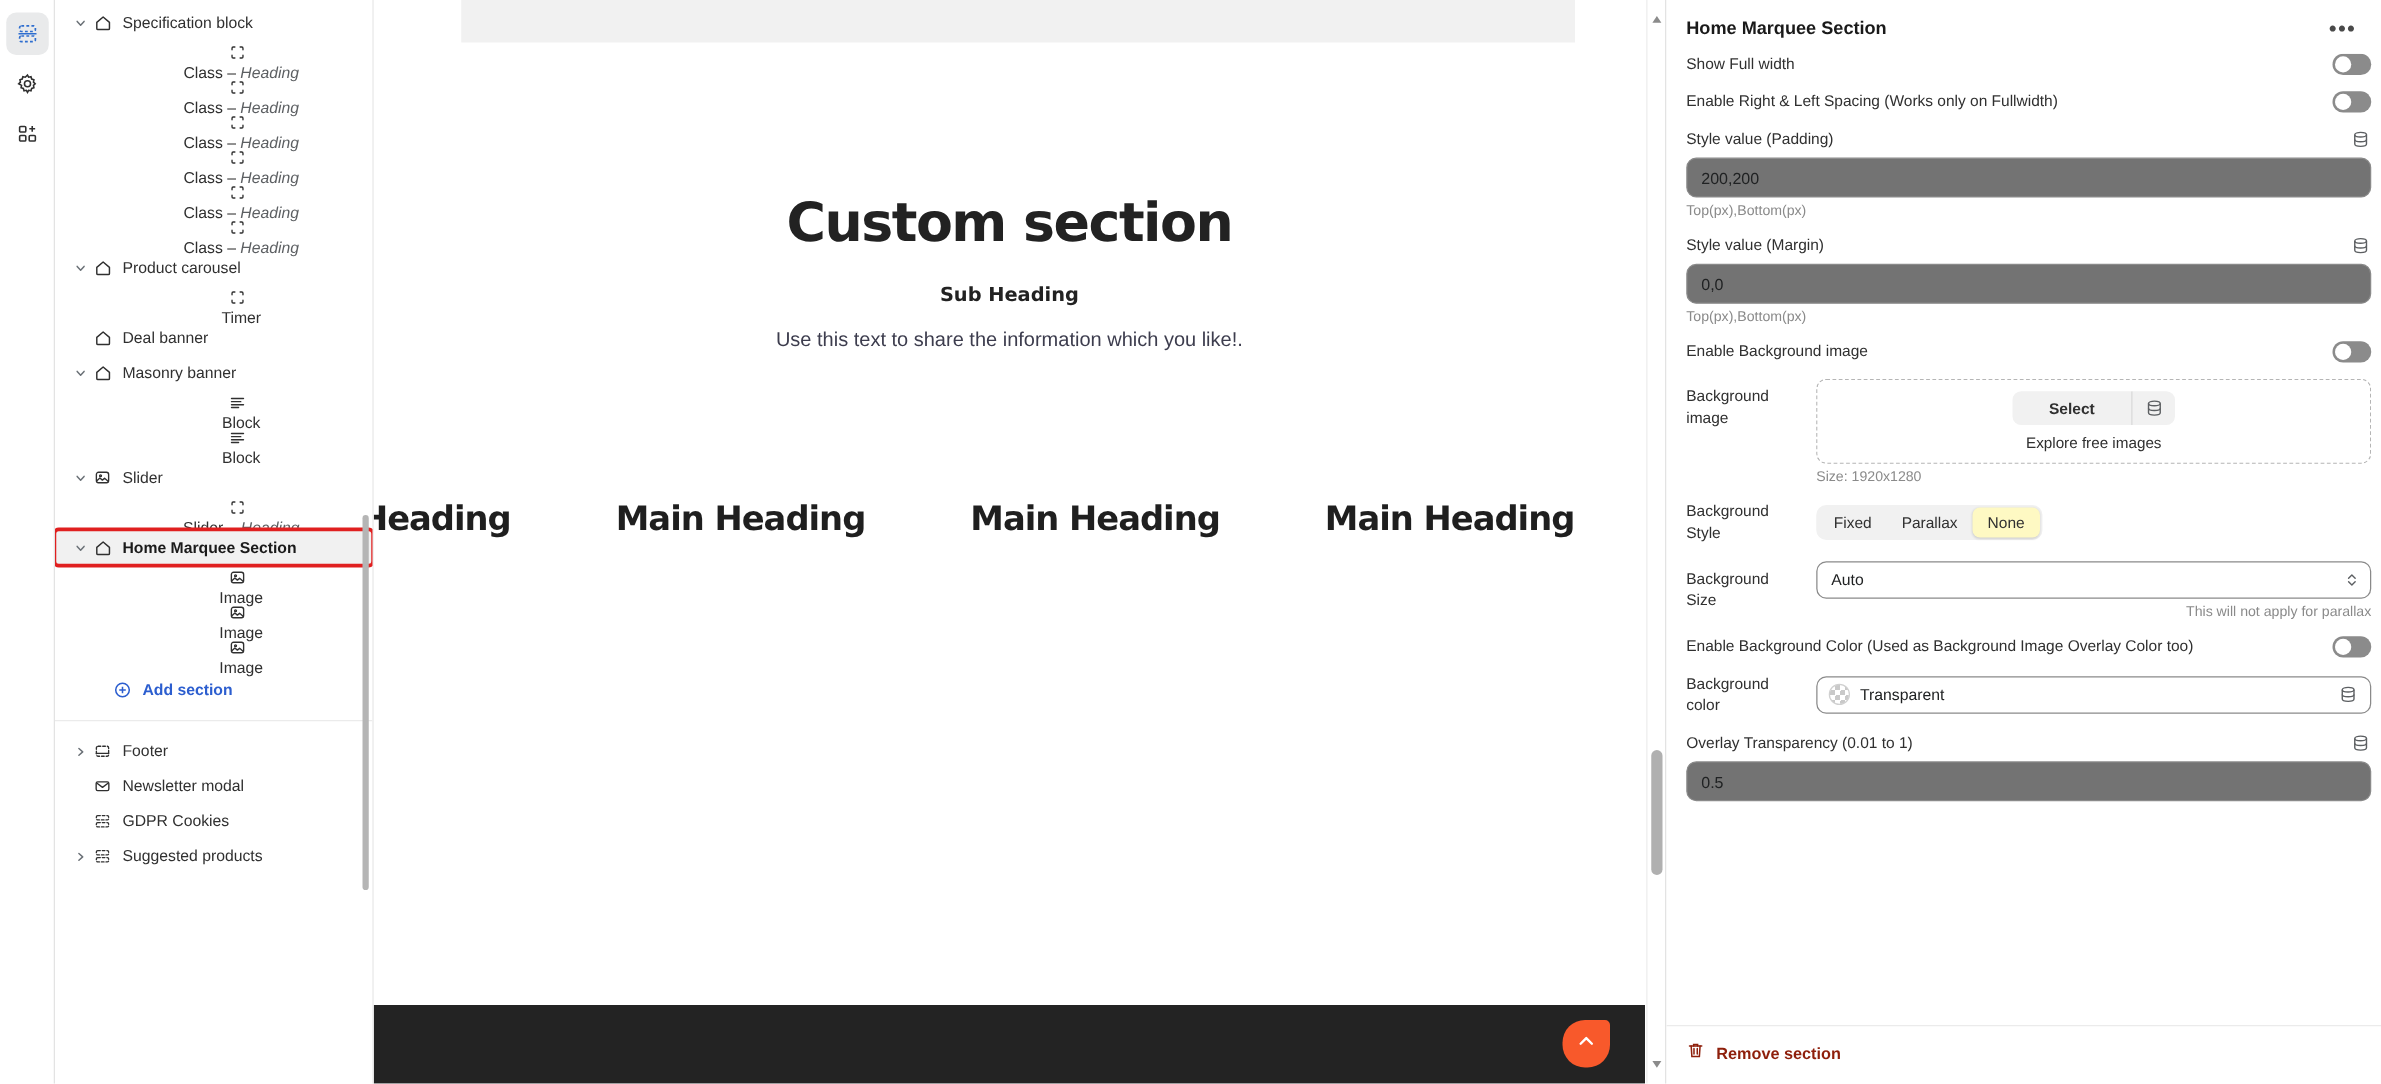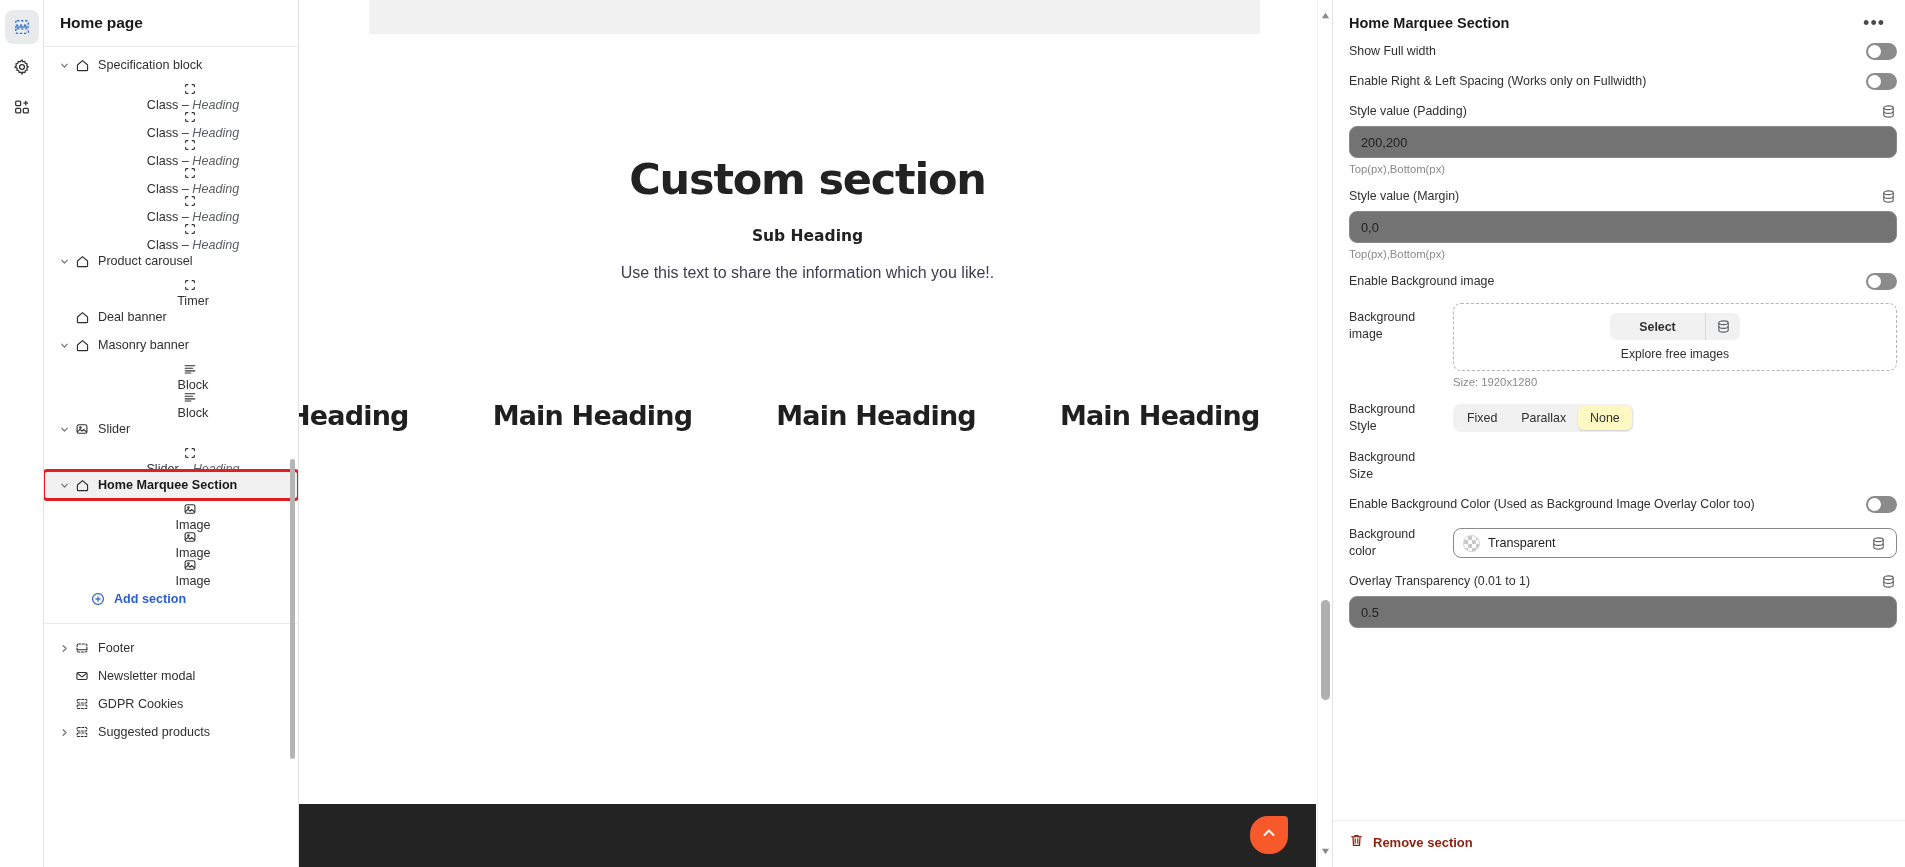--- a/index.html
+++ b/index.html
@@ -305,23 +305,20 @@
           <rect x="3" y="11.5" width="5.5" height="5" rx="1"></rect>
           <rect x="11.5" y="11.5" width="5.5" height="5" rx="1"></rect>
           <line x1="14.2" y1="3" x2="14.2" y2="8.2"></line>
           <line x1="11.6" y1="5.6" x2="16.8" y2="5.6"></line>
         </svg>
       </span>
     </div>
   </div>
 
   <div class="sidebar">
-    <div class="sidebar-header">
-      <div class="sidebar-title">Home page</div>
-    </div>
     <div class="tree-wrap">
       <div class="tree" id="tree-main">
           <div class="row lvl1">
             <span class="caret">
               <svg width="11" height="11" viewBox="0 0 12 12" fill="none" stroke="#6b7177" stroke-width="1.3" stroke-linecap="round" stroke-linejoin="round">
                 <polyline points="3,4.5 6,7.8 9,4.5"></polyline>
               </svg>
             </span>
             <span class="ico">
               <svg width="15" height="15" viewBox="0 0 16 16" fill="none" stroke="#303030" stroke-width="1.25" stroke-linecap="round" stroke-linejoin="round">
@@ -738,20 +735,32 @@
                 <div class="seg">Parallax</div>
                 <div class="seg active">None</div>
               </div>
           </div>
         </div>
       </div>
 
       <div class="fld">
         <div class="two-col" style="align-items:center;">
           <div class="lab" style="padding-top:0;">Background Size</div>
+          <div class="ctl">
+            <div class="selectctl">
+              <span>Auto</span>
+              <span class="chev">
+                <svg width="11" height="14" viewBox="0 0 12 16" fill="none" stroke="#5c5f62" stroke-width="1.3" stroke-linecap="round" stroke-linejoin="round">
+                  <polyline points="3,6.5 6,3.5 9,6.5"></polyline>
+                    <polyline points="3,9.5 6,12.5 9,9.5"></polyline>
+                </svg>
+              </span>
+            </div>
+            <div class="hint-right">This will not apply for parallax</div>
+          </div>
         </div>
       </div>
 
       <div class="fld">
         <div class="fld-row">
           <div class="lab" style="max-width:440px;">Enable Background Color (Used as Background Image Overlay Color too)</div>
           <div class="toggle"></div>
         </div>
       </div>
 

